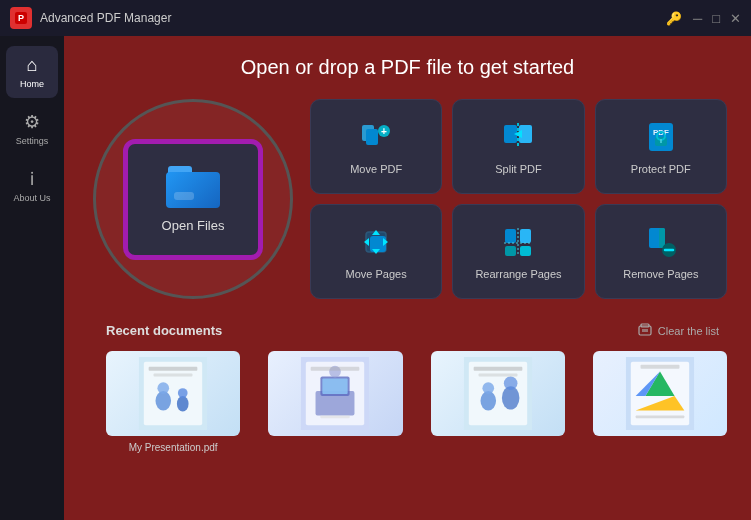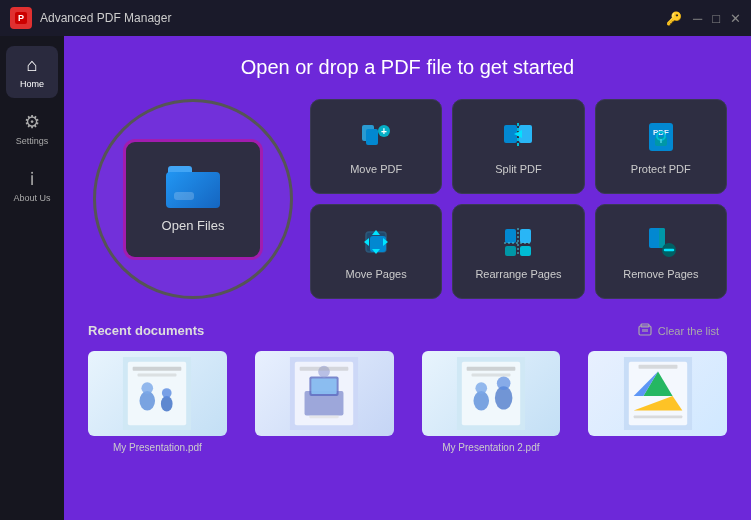--- a/index.html
+++ b/index.html
@@ -83,21 +83,21 @@
       font-size: 18px;
     }
     .sidebar-label {
       font-size: 9px;
       text-align: center;
     }
 
     
     .content {
       flex: 1;
-      background: #6d28d9;
+      background: #7f1d1d;
       display: flex;
       flex-direction: column;
       padding: 20px 24px 16px 24px;
       overflow: hidden;
     }
 
     .page-heading {
       color: #fff;
       font-size: 20px;
       font-weight: 400;
@@ -137,21 +137,21 @@
       width: 140px;
       height: 121px;
       background: #2e2e42;
       border-radius: 12px;
       display: flex;
       flex-direction: column;
       align-items: center;
       justify-content: center;
       gap: 10px;
       cursor: pointer;
-      border: 3px solid #a21caf;
+      border: 5px solid #a21caf;
     }
     .folder-icon {
       width: 54px;
       height: 42px;
       position: relative;
     }
     .folder-body {
       width: 54px;
       height: 36px;
       background: linear-gradient(135deg, #2196F3, #1565C0);
@@ -213,20 +213,21 @@
       width: 36px;
       height: 36px;
       display: flex;
       align-items: center;
       justify-content: center;
     }
 
     
     .recent-section {
       flex-shrink: 0;
+      margin-left: 18px;
     }
     .recent-header {
       display: flex;
       align-items: center;
       justify-content: space-between;
       margin-bottom: 10px;
     }
     .recent-title {
       color: #ddd;
       font-size: 13px;
@@ -505,21 +506,20 @@
                 <rect x="5" y="5" width="60" height="65" rx="2" fill="#fff" opacity="0.7"></rect>
                 <ellipse cx="25" cy="45" rx="8" ry="10" fill="#5b8dd9" opacity="0.8"></ellipse>
                 <circle cx="25" cy="32" r="6" fill="#7aa8e8" opacity="0.8"></circle>
                 <ellipse cx="48" cy="42" rx="9" ry="12" fill="#3a6bc4" opacity="0.7"></ellipse>
                 <circle cx="48" cy="27" r="7" fill="#5a8ae0" opacity="0.7"></circle>
                 <rect x="10" y="10" width="50" height="4" rx="1" fill="#aaa" opacity="0.5"></rect>
                 <rect x="15" y="17" width="40" height="3" rx="1" fill="#bbb" opacity="0.4"></rect>
               </svg>
             </div>
           </div>
-          <span class="doc-name">My Presentation 2.pdf</span>
         </div>
 
         <div class="doc-item">
           <div class="doc-thumb thumb-4">
             <div class="thumb-content">
               <svg width="70" height="75" viewBox="0 0 70 75">
                 <rect x="0" y="0" width="70" height="75" fill="#c8ddf7"></rect>
                 <rect x="5" y="5" width="60" height="65" rx="2" fill="#fff" opacity="0.8"></rect>
 
                 <polygon points="35,15 50,40 20,40" fill="#00AC47" opacity="0.85"></polygon>

